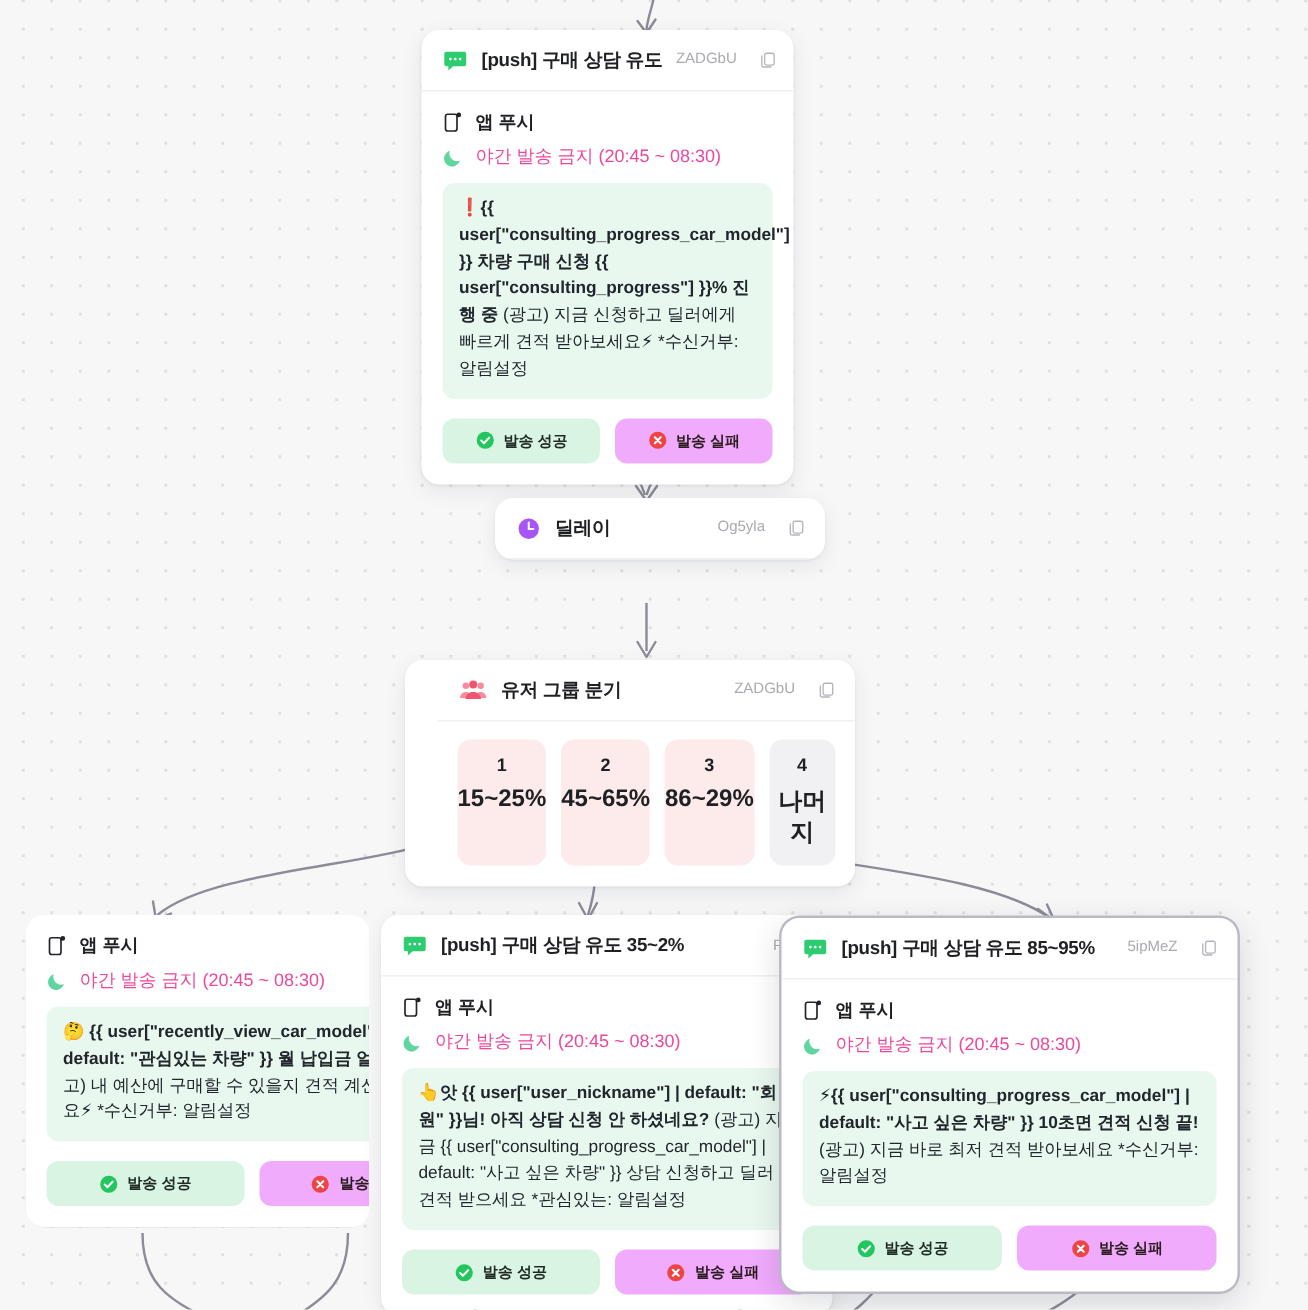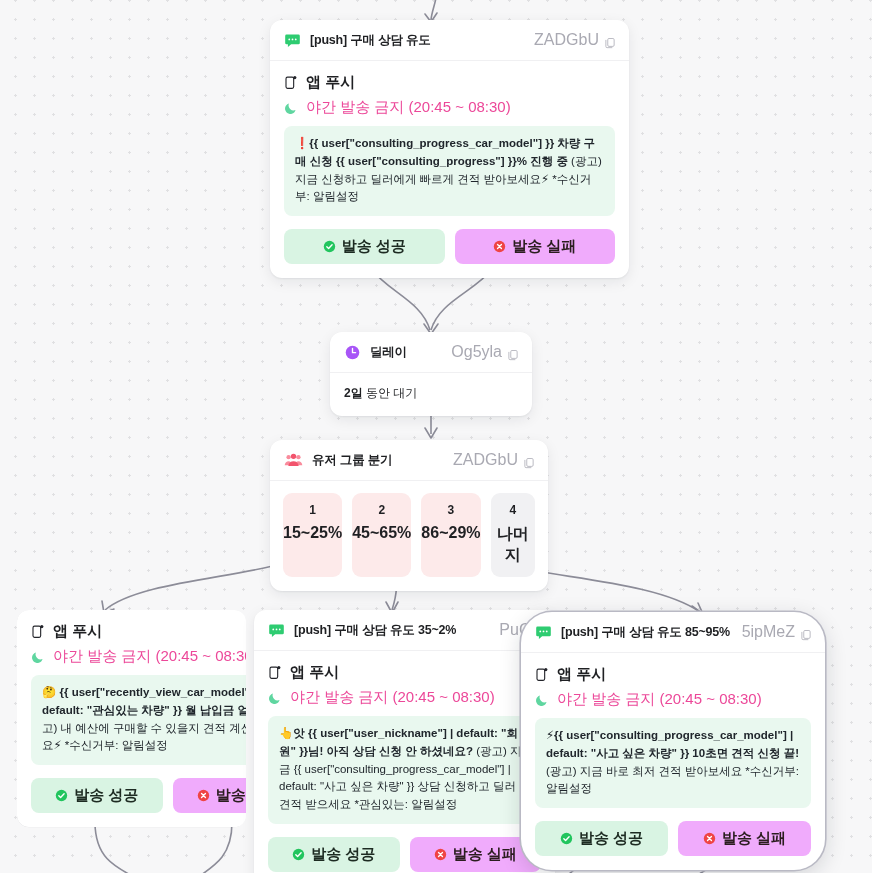--- a/index.html
+++ b/index.html
@@ -19,56 +19,55 @@
 
   
   .node{
     position:absolute;background:#ffffff;border-radius:12px;
     box-shadow:0 1px 2px rgba(16,24,40,.06),0 4px 14px rgba(16,24,40,.08);
     overflow:hidden;
   }
   .node.sel{
     box-shadow:0 0 0 1.6px #b9b9c4, 0 6px 22px rgba(16,24,40,.16);
     z-index:30;
-    border-radius:31px;
   }
   .node-head{
     display:flex;align-items:center;gap:9px;
     padding:11px 13px 11px 14px;
     border-bottom:1px solid #f0f0f2;
     min-height:18px;
   }
   .node-title{font-size:12.5px;font-weight:700;letter-spacing:-.2px;white-space:nowrap;}
   .node-id{
-    margin-left:auto;display:flex;align-items:flex-end;gap:5px;
-    font-size:16px;color:#a9a9b2;font-weight:400;white-space:nowrap;
+    margin-left:auto;display:flex;align-items:flex-start;gap:15px;
+    font-size:10px;color:#a9a9b2;font-weight:400;white-space:nowrap;
   }
   .node-body{padding:12px 14px 14px 14px;}
 
   
   .ic{display:inline-flex;align-items:center;justify-content:center;flex:none;}
   .ic svg{display:block;}
 
   
-  .row{display:flex;align-items:center;gap:8px;font-size:15px;margin-bottom:7px;text-align:right;}
+  .row{display:flex;align-items:center;gap:8px;font-size:12px;margin-bottom:7px;text-align:right;}
   .row.first{margin-bottom:6px;font-weight:600;}
   .row .txt{white-space:nowrap;}
   .row.dim .txt{color:#ec4899;font-weight:400;}
 
   .msg{
     margin-top:9px;background:#e9f8ef;border-radius:8px;padding:9px 11px 10px 11px;
     font-size:11.5px;line-height:1.55;color:#20262c;
   }
   .msg .b{font-weight:700;}
   .msg .n{font-weight:400;}
 
   .btnrow{display:flex;gap:10px;margin-top:13px;}
   .pill{
     flex:1;display:flex;align-items:center;justify-content:center;gap:6px;
-    border-radius:8px;padding:8px 0;font-size:15px;font-weight:700;
+    border-radius:8px;padding:8px 0;font-size:10px;font-weight:700;
   }
   .pill.ok{background:#d9f4e3;color:#1d2b22;}
   .pill.fail{background:#f0abfc;color:#2b1d1f;}
 
   
   .delay-body{padding:12px 14px 14px 14px;font-size:12px;}
   .delay-body .b{font-weight:700;}
 
   
   .groups{display:flex;gap:10px;padding:12px 13px 14px 13px;}
@@ -110,21 +109,21 @@
     <polyline points="692,606 703,614 698,603"></polyline>
 
     <path d="M95,822 C95,856 112,866 140,880"></path>
     <path d="M232,822 C232,858 214,866 188,884"></path>
     <path d="M332,838 C332,866 318,872 300,886"></path>
     <path d="M477,838 C477,866 492,872 512,886"></path>
     <path d="M600,806 C600,852 580,866 556,884"></path>
     <path d="M745,806 C745,852 712,868 676,886"></path>
   </svg>
 
-  <div class="node" style="left:270px;top:20px;width:359px;">
+  <div class="node" style="left:281px;top:20px;width:248px;">
     <div class="node-head">
       <span class="ic">
         <svg width="17" height="17" viewBox="0 0 20 20">
           <path d="M3 3h14a1.6 1.6 0 0 1 1.6 1.6v8.2A1.6 1.6 0 0 1 17 14.4H8.4L4.6 17.6v-3.2H3A1.6 1.6 0 0 1 1.4 12.8V4.6A1.6 1.6 0 0 1 3 3z" fill="#2ecc71"></path>
           <circle cx="6.2" cy="8.7" r="1.05" fill="#fff"></circle>
             <circle cx="10" cy="8.7" r="1.05" fill="#fff"></circle>
             <circle cx="13.8" cy="8.7" r="1.05" fill="#fff"></circle>
         </svg>
       </span>
       <span class="node-title">[push] 구매 상담 유도</span>
@@ -176,45 +175,42 @@
                 <circle cx="8" cy="8" r="7" fill="#ef4444"></circle>
                 <path d="M5.6 5.6l4.8 4.8M10.4 5.6l-4.8 4.8" fill="none" stroke="#fff" stroke-width="1.7" stroke-linecap="round"></path>
               </svg>
           </span>
           <span>발송 실패</span>
         </div>
       </div>
     </div>
   </div>
 
-  <div class="node" style="left:330px;top:332px;width:202px;">
+  <div class="node" style="left:330px;top:332px;width:220px;">
     <div class="node-head">
       <span class="ic">
         <svg width="17" height="17" viewBox="0 0 20 20">
             <circle cx="10" cy="10" r="8" fill="#a855f7"></circle>
             <path d="M10 5.2v5h3.6" fill="none" stroke="#fff" stroke-width="1.6" stroke-linecap="round"></path>
           </svg>
       </span>
       <span class="node-title">딜레이</span>
       <span class="node-id">
         <span>Og5yla</span>
         <span class="ic">
           <svg width="12" height="12" viewBox="0 0 16 16">
               <rect x="5" y="2" width="8.5" height="10.5" rx="1.6" fill="none" stroke="#b4b4bd" stroke-width="1.2"></rect>
               <path d="M10.6 14.2H4.1A1.6 1.6 0 0 1 2.5 12.6V4.4" fill="none" stroke="#b4b4bd" stroke-width="1.2" stroke-linecap="round"></path>
             </svg>
         </span>
       </span>
     </div>
-    <div class="delay-body">
-      <span class="b">2일</span><span> 동안 대기</span>
-    </div>
-  </div>
-
-  <div class="node" style="left:270px;top:440px;width:278px;">
+  </div>
+
+  <div class="node" style="left:270px;top:440px;width:278px;padding-left:22px;">
     <div class="node-head">
       <span class="ic">
         <svg width="19" height="17" viewBox="0 0 22 18">
           <circle cx="5.3" cy="5.1" r="2.5" fill="#f98b9c"></circle>
             <circle cx="16.7" cy="5.1" r="2.5" fill="#f98b9c"></circle>
           <circle cx="11" cy="4.2" r="3.1" fill="#f2546d"></circle>
           <path d="M0.8 14.6c.3-3 2.3-4.6 4.5-4.6s4.2 1.6 4.5 4.6z" fill="#f98b9c"></path>
           <path d="M12.2 14.6c.3-3 2.3-4.6 4.5-4.6s4.2 1.6 4.5 4.6z" fill="#f98b9c"></path>
           <path d="M5 15.4c.4-3.6 2.8-5.5 6-5.5s5.6 1.9 6 5.5z" fill="#f2546d"></path>
         </svg>

